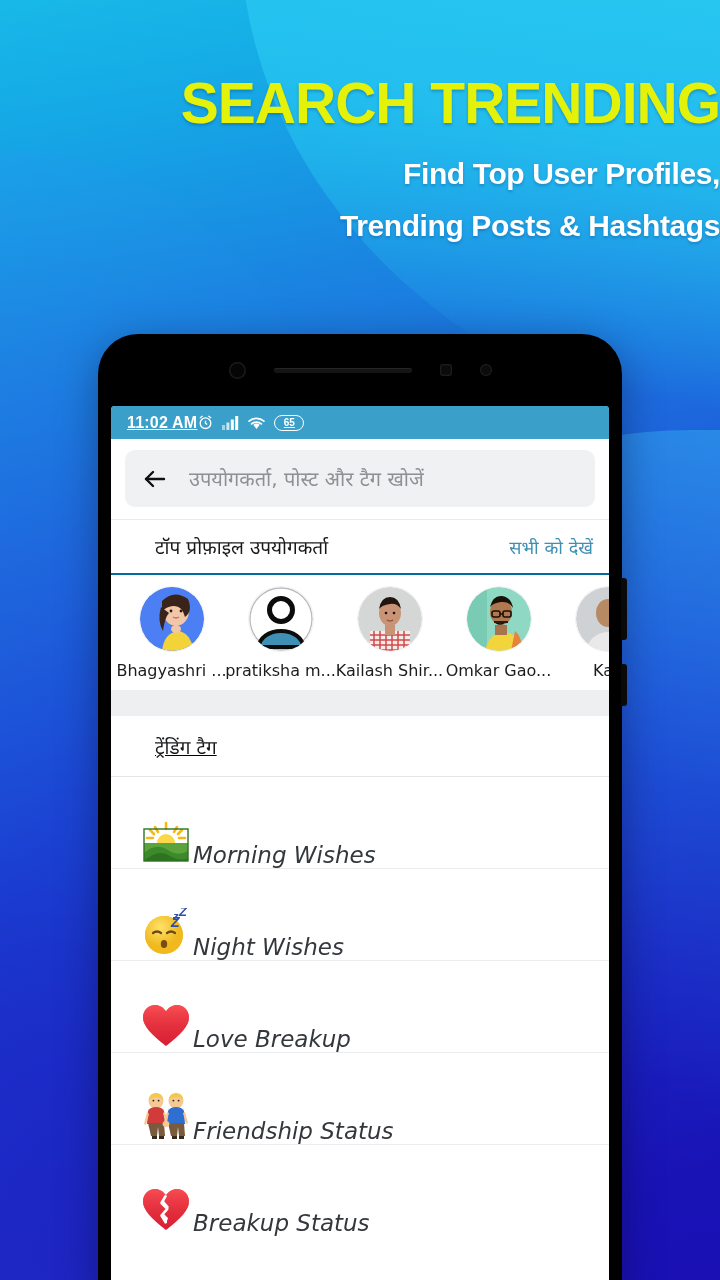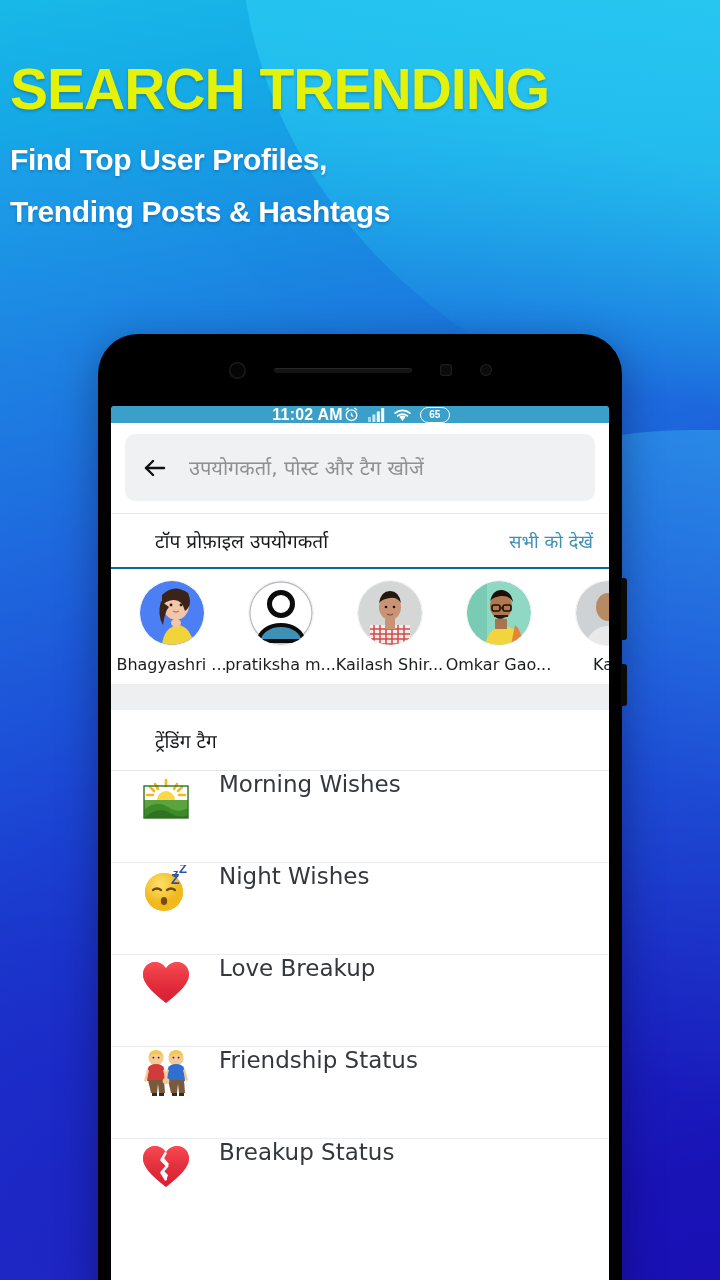--- a/index.html
+++ b/index.html
@@ -52,24 +52,23 @@
   }
   .swoosh-d {
     bottom:-120px; left:-120px;
     width:620px; height:520px;
     border-radius:50% 50% 0 0;
     background:linear-gradient(20deg, rgba(40,80,225,.45) 0%, rgba(26,20,180,0) 70%);
   }
 
   
   .headline {
-    position:absolute; top:56px; left:0; right:0;
-    text-align:left;
+    position:absolute; top:70px; left:0; right:0;
+    text-align:right;
     z-index:5;
-    padding-left:10px;
   }
   .headline h1 {
     font-size:57px;
     line-height:66px;
     font-weight:bold;
     letter-spacing:-1px;
     color:#e4f209;
     text-shadow:0 2px 3px rgba(0,40,90,.28);
   }
   .headline .sub {
@@ -132,26 +131,27 @@
     position:absolute;
     left:13px; top:72px;
     width:498px; height:876px;
     background:#ffffff;
     border-radius:4px 4px 0 0;
     overflow:hidden;
   }
 
   
   .statusbar {
-    height:17px;
+    height:33px;
     background:#3a9fc9;
     display:flex; align-items:center;
-    justify-content:center;
+    justify-content:flex-start;
     padding:0 14px 0 16px;
     color:#fff;
+    text-decoration:underline;
   }
   .sb-time { font-size:16px; font-weight:bold; letter-spacing:.2px; }
   .sb-icons { display:flex; align-items:center; gap:8px; }
   .sb-icons svg { display:block; }
   .batt {
     display:flex; align-items:center; justify-content:center;
     min-width:30px; height:16px;
     border:1.6px solid #fff;
     border-radius:8px;
     font-size:10px; font-weight:bold;
@@ -159,21 +159,21 @@
     line-height:1;
   }
 
   
   .searchwrap {
     background:#fff;
     padding:11px 14px 12px;
   }
   .searchbar {
     display:flex; align-items:center;
-    height:67px;
+    height:57px;
     background:#f0f1f3;
     border-radius:10px;
     padding:0 16px;
     gap:20px;
   }
   .back-arrow { flex:none; width:28px; height:28px; }
   .search-ph {
     font-size:20px;
     color:#8e9094;
     font-family:"DejaVu Sans", sans-serif;
@@ -233,30 +233,31 @@
 
   .gray-band {
     height:26px;
     background:#eeeff1;
   }
 
   
   .tags-head {
     padding:18px 16px 16px;
     background:#fff;
+    text-decoration:underline;
   }
   .tags-head .sec-title { font-size:19px; }
 
   .taglist { background:#fff; }
   .tagrow {
-    display:flex; align-items:flex-start;
-    gap:26px;
+    display:flex; align-items:flex-end;
     height:92px;
     padding:0 28px;
     border-top:1px solid #ececee;
+    font-style:italic;
   }
   .tagrow:first-child { border-top:1px solid #e4e5e7; }
   .tag-emoji {
     flex:none;
     width:54px; height:54px;
     display:flex; align-items:center; justify-content:center;
   }
   .tag-emoji svg { display:block; }
   .tag-label {
     font-size:23px;

